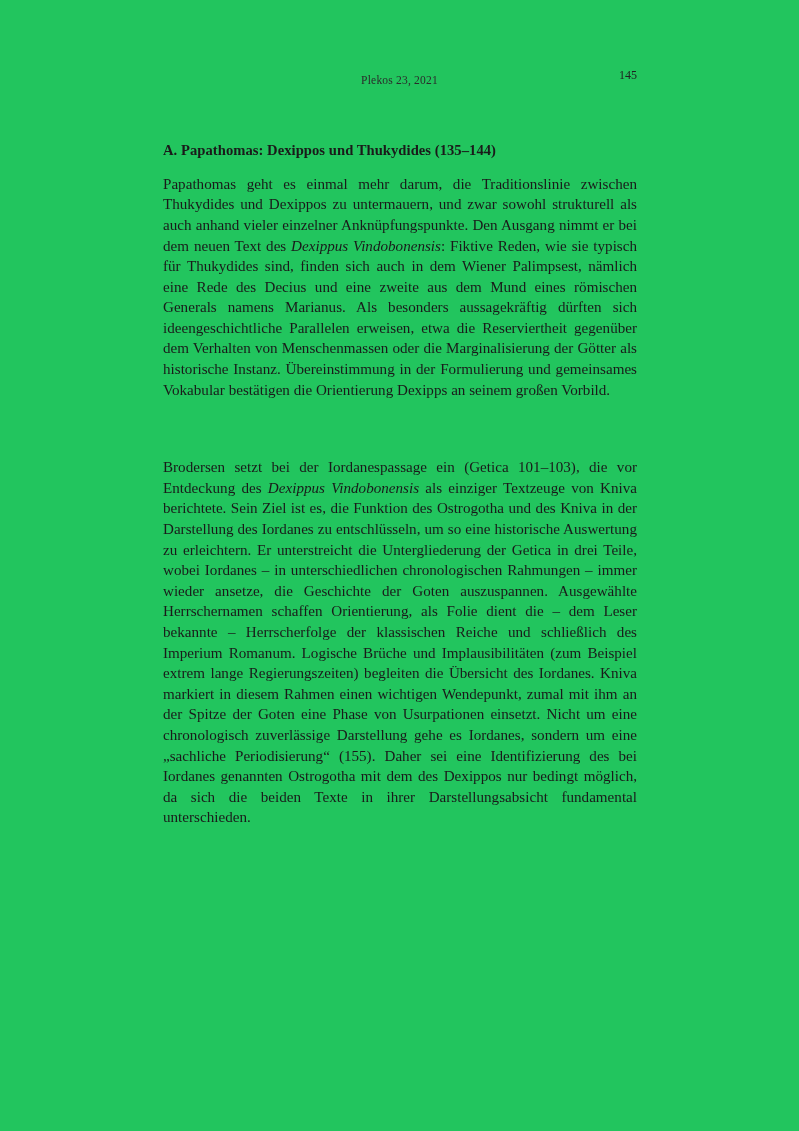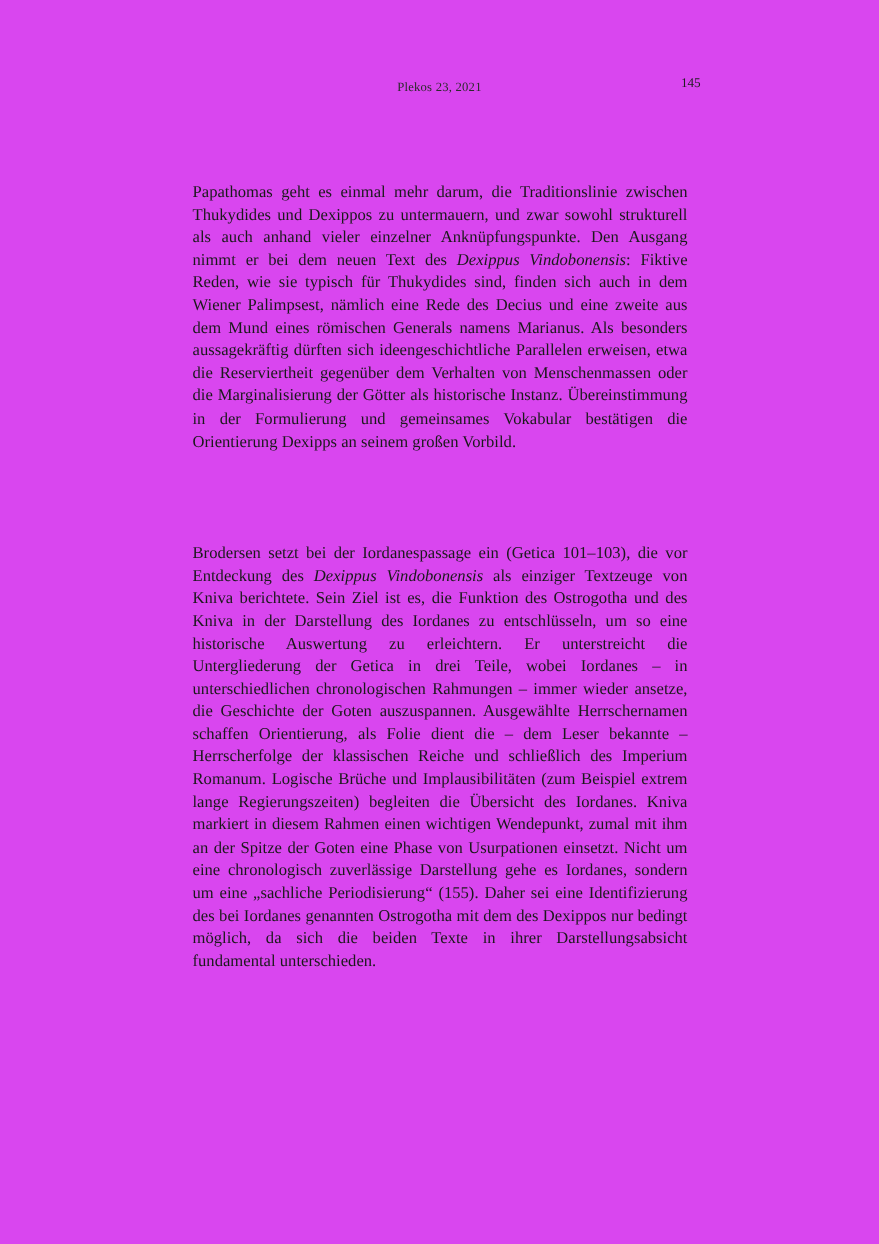--- a/index.html
+++ b/index.html
@@ -15,21 +15,21 @@
     color: #1a1a1a;
     overflow: hidden;
   }
 
   .page {
     position: absolute;
     left: 0;
     top: 0;
     width: 799px;
     height: 1131px;
-    background: #d946ef;
+    background: #22c55e;
   }
 
   
   .running-head {
     position: absolute;
     left: 162px;
     top: 74px;
     width: 475px;
     height: 18px;
   }
@@ -67,21 +67,21 @@
     text-align: left;
     letter-spacing: 0.05px;
   }
   h2.section-heading em {
     font-style: italic;
   }
 
   p.body-text {
     font-size: 15.1px;
     line-height: 1.365;
-    margin: 12px;
+    margin: 0;
     text-align: justify;
     text-justify: inter-word;
     hyphens: manual;
     letter-spacing: 0.01px;
   }
   p.body-text em {
     font-style: italic;
   }
 
   .gap-after-heading { height: 13px; }
@@ -92,20 +92,21 @@
 
 <div class="page">
 
   <div class="running-head">
     <div class="running-head-title">Plekos 23, 2021</div>
     <div class="page-number">145</div>
   </div>
 
   <div class="column">
 
+    <h2 class="section-heading"><span>A. Papathomas: Dexippos und Thukydides (135–144)</span></h2>
     <div class="gap-after-heading"></div>
     <p class="body-text"><span>Papathomas geht es einmal mehr darum, die Traditionslinie zwischen Thukydides und Dexippos zu untermauern, und zwar sowohl strukturell als auch anhand vieler einzelner Anknüpfungspunkte. Den Ausgang nimmt er bei dem neuen Text des </span><em>Dexippus Vindobonensis</em><span>: Fiktive Reden, wie sie typisch für Thukydides sind, finden sich auch in dem Wiener Palimpsest, nämlich eine Rede des Decius und eine zweite aus dem Mund eines römischen Generals namens Marianus. Als besonders aussagekräftig dürften sich ideengeschichtliche Parallelen erweisen, etwa die Reserviertheit gegenüber dem Verhalten von Menschenmassen oder die Marginalisierung der Götter als historische Instanz. Übereinstimmung in der Formulierung und gemeinsames Vokabular bestätigen die Orientierung Dexipps an seinem großen Vorbild.</span></p>
 
     <div class="gap-between-blocks"></div>
 
     <div class="gap-after-heading"></div>
     <p class="body-text"><span>Brodersen setzt bei der Iordanespassage ein (Getica 101–103), die vor Entdeckung des </span><em>Dexippus Vindobonensis</em><span> als einziger Textzeuge von Kniva berichtete. Sein Ziel ist es, die Funktion des Ostrogotha und des Kniva in der Darstellung des Iordanes zu entschlüsseln, um so eine historische Auswertung zu erleichtern. Er unterstreicht die Untergliederung der Getica in drei Teile, wobei Iordanes – in unterschiedlichen chronologischen Rahmungen – immer wieder ansetze, die Geschichte der Goten auszuspannen. Ausgewählte Herrschernamen schaffen Orientierung, als Folie dient die – dem Leser bekannte – Herrscherfolge der klassischen Reiche und schließlich des Imperium Romanum. Logische Brüche und Implausibilitäten (zum Beispiel extrem lange Regierungszeiten) begleiten die Übersicht des Iordanes. Kniva markiert in diesem Rahmen einen wichtigen Wendepunkt, zumal mit ihm an der Spitze der Goten eine Phase von Usurpationen einsetzt. Nicht um eine chronologisch zuverlässige Darstellung gehe es Iordanes, sondern um eine „sachliche Periodisierung“ (155). Daher sei eine Identifizierung des bei Iordanes genannten Ostrogotha mit dem des Dexippos nur bedingt möglich, da sich die beiden Texte in ihrer Darstellungsabsicht fundamental unterschieden.</span></p>
 
   </div>
 

